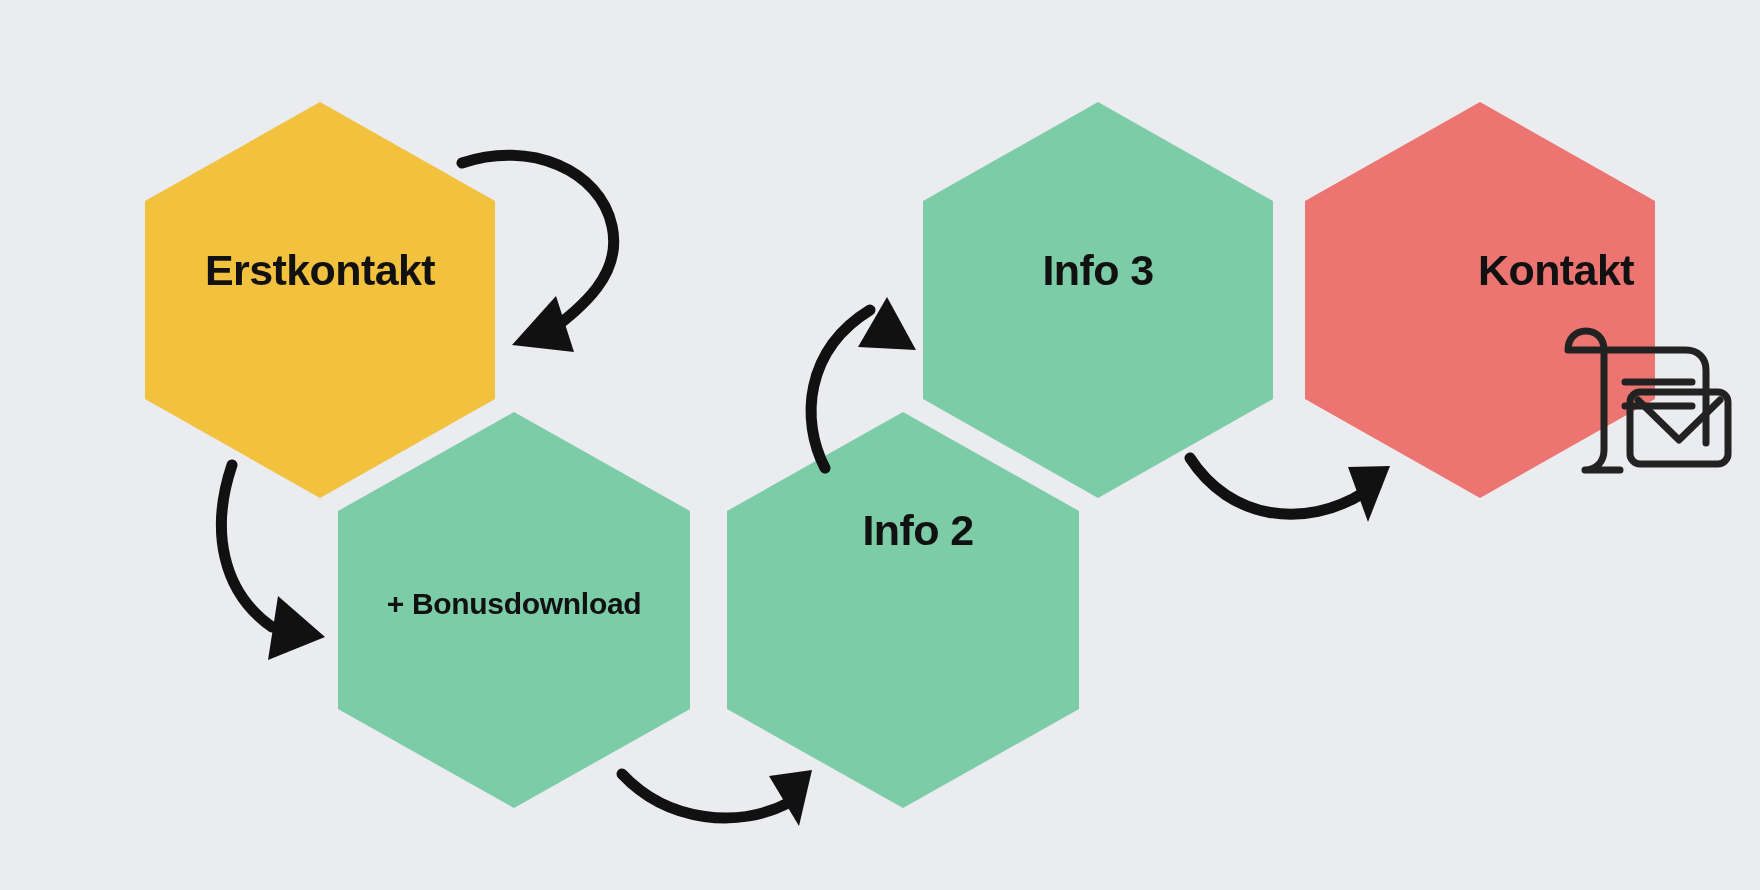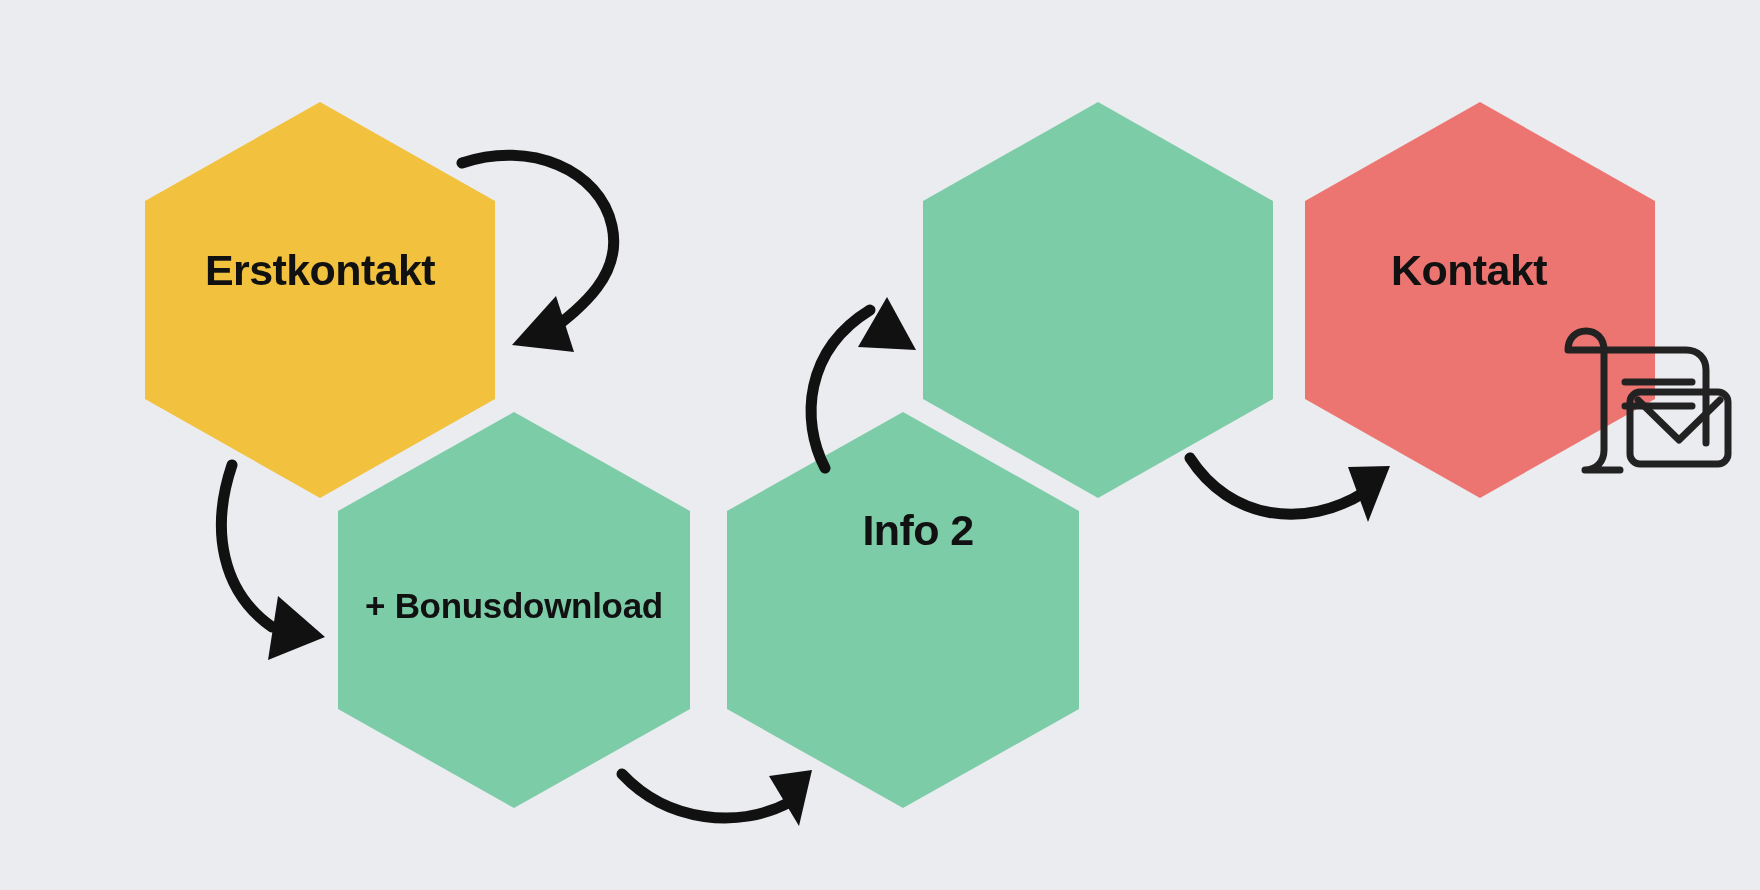--- a/index.html
+++ b/index.html
@@ -41,33 +41,33 @@
     pointer-events: none;
     user-select: none;
   }
   .hex-title {
     font-size: 43px;
     font-weight: bold;
     letter-spacing: -0.6px;
     line-height: 1.05;
   }
   .hex-sub {
-    font-size: 35px;
+    font-size: 30px;
     font-weight: bold;
     letter-spacing: -0.3px;
     line-height: 1.05;
   }
   
   #txt-erstkontakt { left: 145px; top: 248px; width: 350px; }
   #txt-info1-title { left: 338px; top: 508px; width: 352px; }
   #txt-info1-sub   { left: 318px; top: 588px; width: 392px; }
   #txt-info2-title { left: 727px; top: 508px; width: 352px; padding-left: 15px; }
   #txt-info2-sub   { left: 707px; top: 588px; width: 392px; }
   #txt-info3       { left: 922px; top: 248px; width: 352px; }
-  #txt-kontakt     { left: 1293px; top: 248px; width: 352px; }
+  #txt-kontakt     { left: 1380px; top: 248px; width: 352px; }
 </style>
 </head>
 <body>
 
 <div id="canvas">
 
   <svg id="flow-svg" viewBox="0 0 1760 890">
 
     <polygon points="320,102 495,201 495,399 320,498 145,399 145,201" fill="#F2C13D"></polygon>
 
@@ -119,17 +119,18 @@
 
   </svg>
 
   <div class="hex-label-layer">
     <div class="hex-text hex-title" id="txt-erstkontakt">Erstkontakt</div>
 
     <div class="hex-text hex-sub" id="txt-info1-sub">+ Bonusdownload</div>
 
     <div class="hex-text hex-title" id="txt-info2-title">Info 2</div>
 
+    <div class="hex-text hex-title" id="txt-info3">Info 3</div>
 
     <div class="hex-text hex-title" id="txt-kontakt">Kontakt</div>
   </div>
 
 </div>
 
 </body></html>

